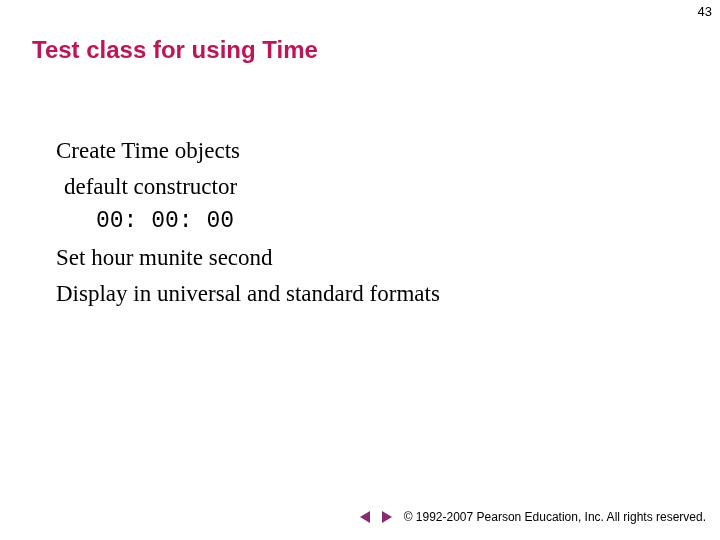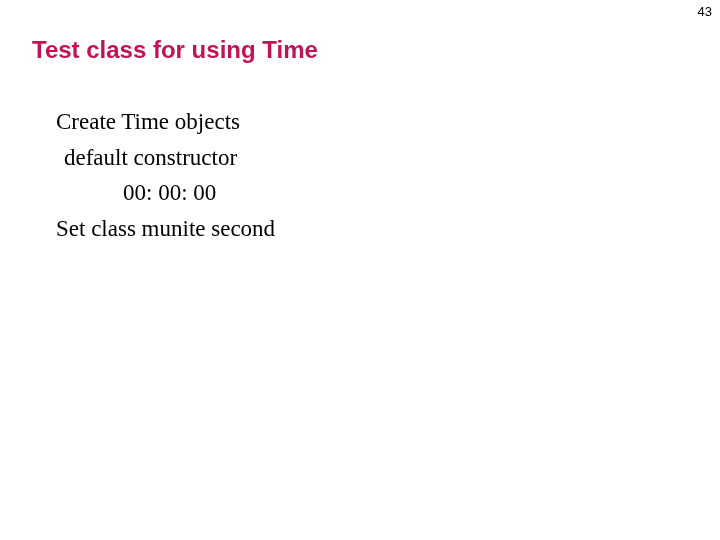--- a/index.html
+++ b/index.html
@@ -1,38 +1,58 @@
 <!DOCTYPE html>
 <html><head>
 <meta charset="utf-8">
 <style>
   * { margin: 0; padding: 0; box-sizing: border-box; }
   html, body { width: 720px; height: 540px; background: #ffffff; font-family: Georgia, 'Times New Roman', serif; overflow: hidden; }
   .slide { position: relative; width: 720px; height: 540px; }
   .page-number { position: absolute; top: 4px; right: 8px; font-family: Arial, Helvetica, sans-serif; font-size: 13px; color: #000; }
   .title { position: absolute; top: 36px; left: 32px; font-family: Arial, Helvetica, sans-serif; font-weight: bold; font-size: 24px; color: #c31357; }
-  .content { position: absolute; top: 104px; left: 56px; right: 40px; }
+  .content { position: absolute; top: 133px; left: 56px; right: 40px; }
   .line { font-family: Georgia, 'Times New Roman', serif; font-size: 23px; color: #000; line-height: 1.55; }
   .indent-1 { margin-left: 8px; }
-  .indent-2 { margin-left: 67px; }
+  .indent-2 { margin-left: 40px; font-family: Liberation Mono, monospace; }
   .footer { position: absolute; bottom: 14px; right: 14px; display: flex; align-items: center; gap: 8px; }
   .copyright { font-family: Arial, Helvetica, sans-serif; font-size: 12px; color: #000; }
   .nav { display: flex; gap: 4px; }
   .nav-btn { width: 18px; height: 18px; display: flex; align-items: center; justify-content: center; cursor: pointer; }
   .nav-btn svg { display: block; }
 </style>
 </head>
 <body>
 <div class="slide">
 
   <div class="page-number">43</div>
 
   <h1 class="title">Test class for using Time</h1>
 
   <div class="content">
     <div class="line">Create Time objects</div>
     <div class="line indent-1">default constructor</div>
     <div class="line indent-2">00: 00: 00</div>
-    <div class="line">Set class munite second</div>
+    <div class="line">Set hour munite second</div>
+    <div class="line">Display in universal and standard formats</div>
   </div>
 
+  <div class="footer">
+    <div class="nav">
+      <div class="nav-btn">
+        <span>
+          <svg width="14" height="14" viewBox="0 0 14 14">
+              <polygon points="12,1 12,13 2,7" fill="#8a2a6f"></polygon>
+            </svg>
+        </span>
+      </div>
+      <div class="nav-btn">
+        <span>
+          <svg width="14" height="14" viewBox="0 0 14 14">
+              <polygon points="2,1 2,13 12,7" fill="#8a2a6f"></polygon>
+            </svg>
+        </span>
+      </div>
+    </div>
+    <div class="copyright">© 1992-2007 Pearson Education, Inc.  All rights reserved.</div>
+  </div>
 
 </div>
 
 </body></html>

